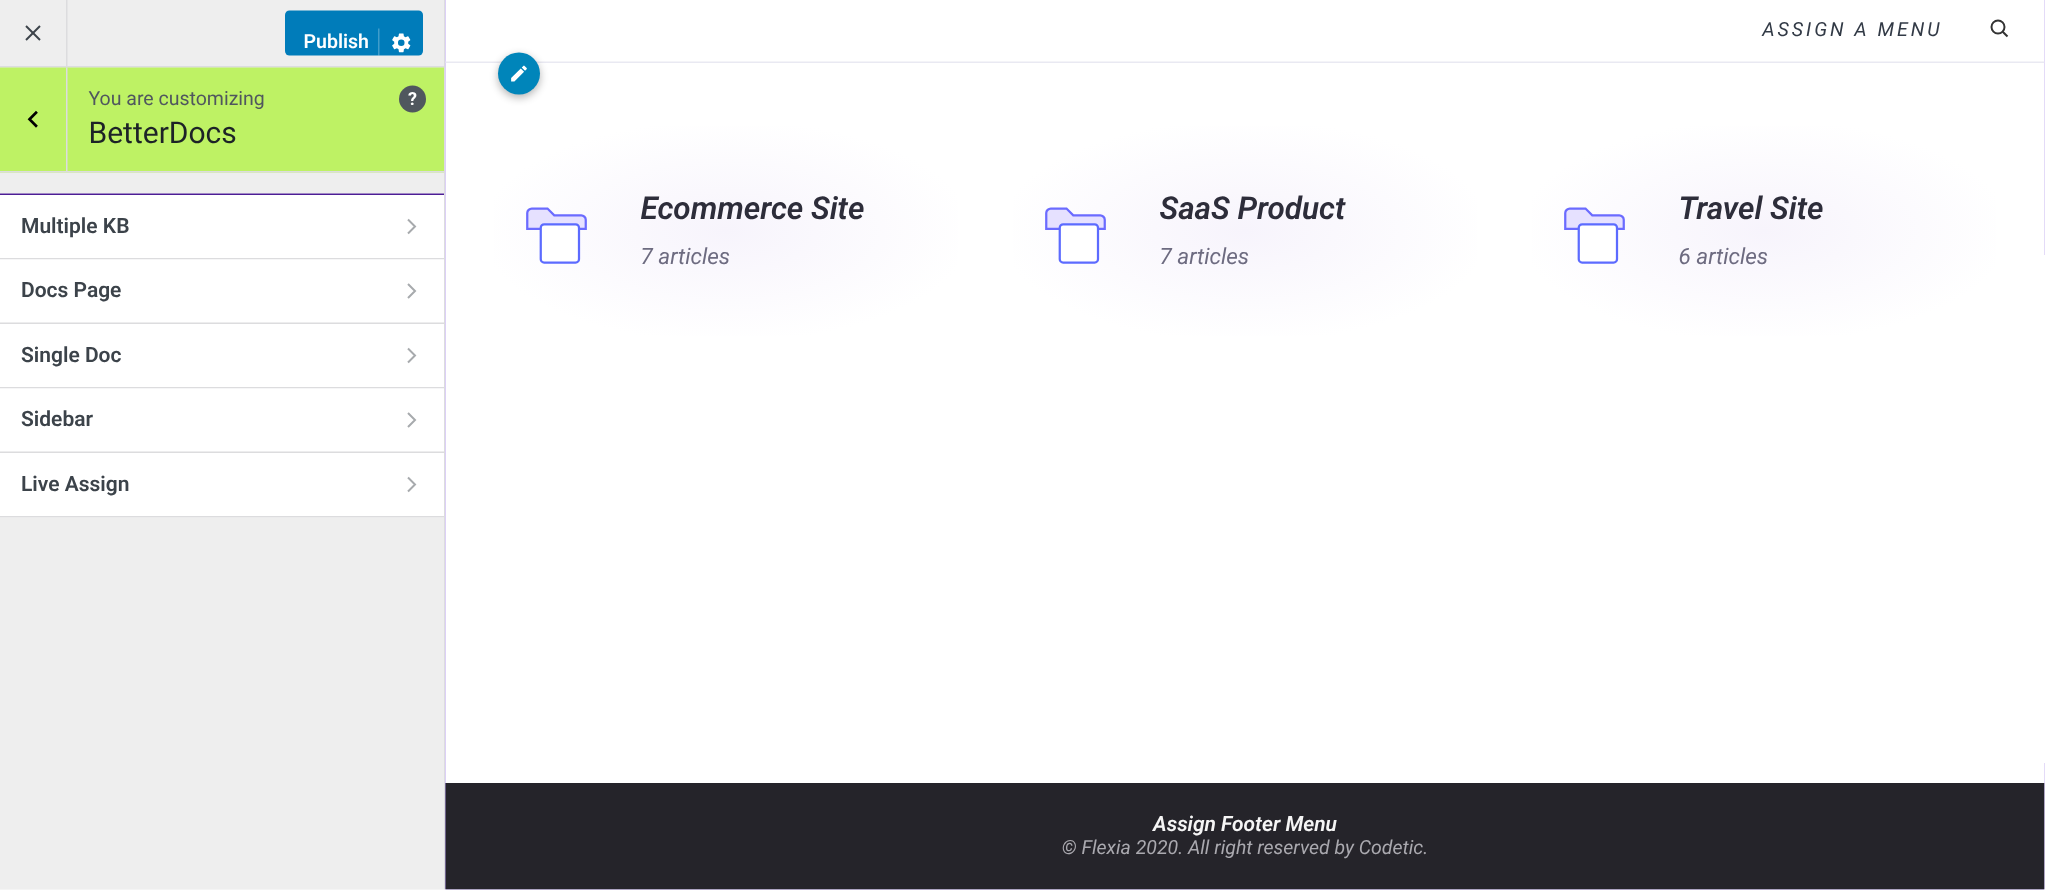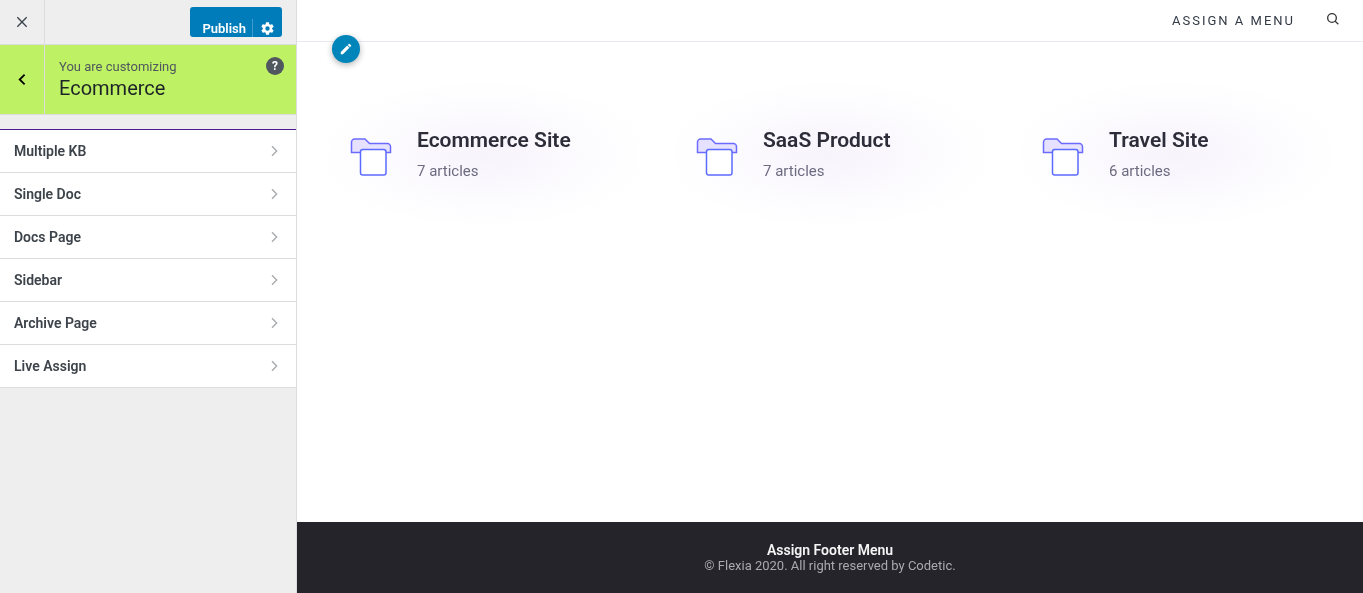--- a/index.html
+++ b/index.html
@@ -123,20 +123,21 @@
 .cz-item svg { width: 16px; height: 16px; color: #a7aaad; }
 
 
 .preview {
   flex: 1;
   height: 100%;
   background: #8b5cf6;
   position: relative;
   display: flex;
   flex-direction: column;
+  font-style: italic;
 }
 .pv-header {
   height: 42px;
   background: #fff;
   border-bottom: 1px solid #e9e9f2;
   display: flex;
   align-items: center;
   justify-content: flex-end;
   padding: 0 22px;
   gap: 30px;
@@ -191,21 +192,21 @@
   padding: 42px 24px 0;
 }
 .card {
   width: 310px;
   height: 140px;
   border-radius: 10px;
   background: radial-gradient(ellipse at center, #f7f4fc 0%, #ffffff 75%);
   display: flex;
   align-items: center;
   padding: 0 18px;
-  gap: 22px;
+  gap: 32px;
   cursor: pointer;
 }
 .card-icon { width: 48px; height: 48px; flex-shrink: 0; }
 .card-title { font-size: 21px; font-weight: 600; color: #2d2d3a; }
 .card-sub { font-size: 15px; color: #6d6b80; margin-top: 10px; }
 
 .pv-footer {
   background: #25242a;
   padding: 20px 0;
   text-align: center;
@@ -239,52 +240,46 @@
   </div>
 
   <div class="cz-titlebar">
     <div class="cz-back">
       <svg viewBox="0 0 24 24" fill="none" stroke="currentColor" stroke-width="2.5">
           <polyline points="15 5 8 12 15 19"></polyline>
         </svg>
     </div>
     <div class="cz-title-inner">
       <span class="cz-pretitle">You are customizing</span>
-      <span class="cz-title">Ecommerce</span>
+      <span class="cz-title">BetterDocs</span>
       <span class="cz-help">?</span>
     </div>
   </div>
 
   <div class="cz-menu">
     <div class="cz-item">
       <span>Multiple KB</span>
       <svg viewBox="0 0 24 24" fill="none" stroke="currentColor" stroke-width="2">
           <polyline points="9 5 16 12 9 19"></polyline>
         </svg>
     </div>
     <div class="cz-item">
+      <span>Docs Page</span>
+      <svg viewBox="0 0 24 24" fill="none" stroke="currentColor" stroke-width="2">
+          <polyline points="9 5 16 12 9 19"></polyline>
+        </svg>
+    </div>
+    <div class="cz-item">
       <span>Single Doc</span>
       <svg viewBox="0 0 24 24" fill="none" stroke="currentColor" stroke-width="2">
           <polyline points="9 5 16 12 9 19"></polyline>
         </svg>
     </div>
     <div class="cz-item">
-      <span>Docs Page</span>
-      <svg viewBox="0 0 24 24" fill="none" stroke="currentColor" stroke-width="2">
-          <polyline points="9 5 16 12 9 19"></polyline>
-        </svg>
-    </div>
-    <div class="cz-item">
       <span>Sidebar</span>
-      <svg viewBox="0 0 24 24" fill="none" stroke="currentColor" stroke-width="2">
-          <polyline points="9 5 16 12 9 19"></polyline>
-        </svg>
-    </div>
-    <div class="cz-item">
-      <span>Archive Page</span>
       <svg viewBox="0 0 24 24" fill="none" stroke="currentColor" stroke-width="2">
           <polyline points="9 5 16 12 9 19"></polyline>
         </svg>
     </div>
     <div class="cz-item">
       <span>Live Assign</span>
       <svg viewBox="0 0 24 24" fill="none" stroke="currentColor" stroke-width="2">
           <polyline points="9 5 16 12 9 19"></polyline>
         </svg>
     </div>

